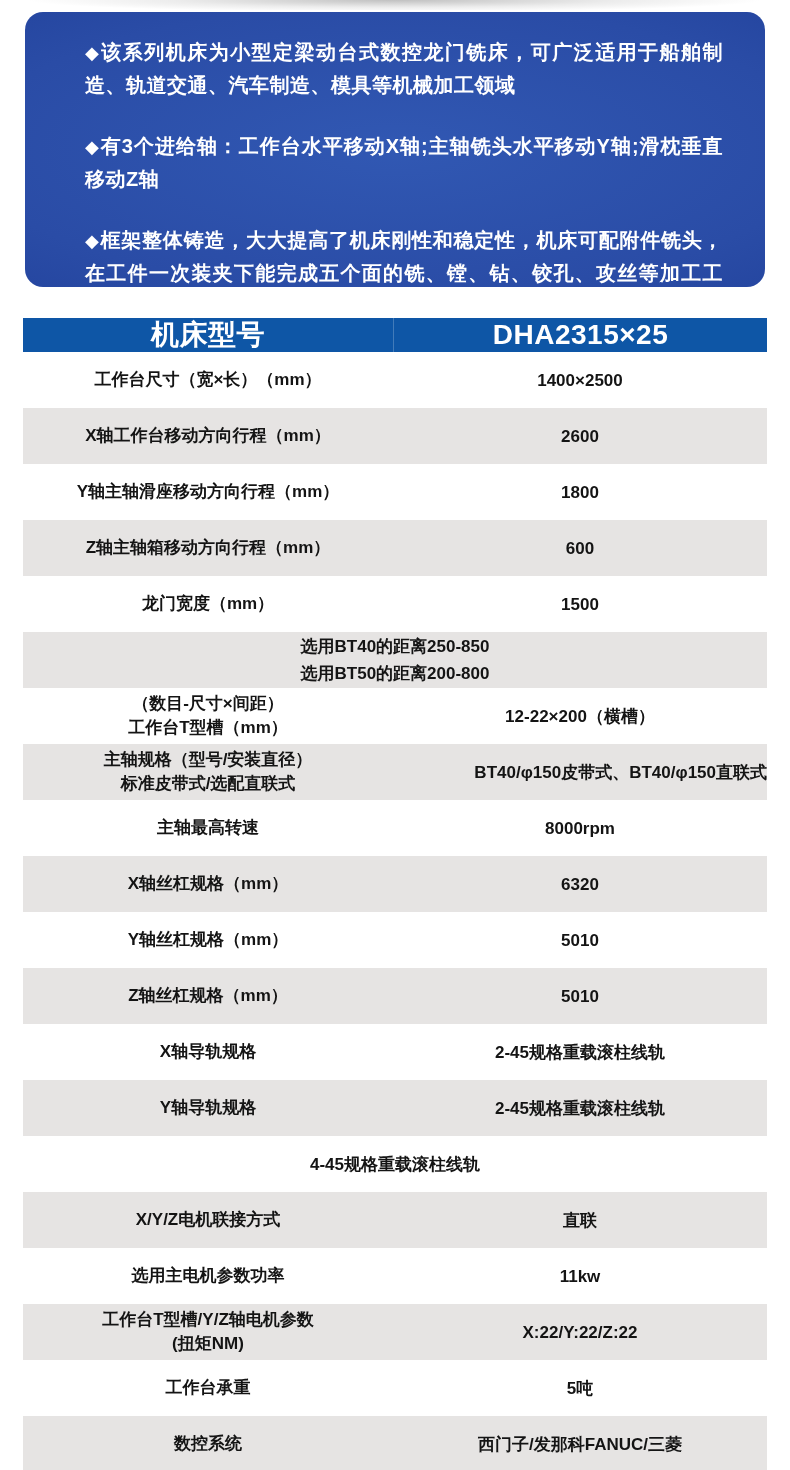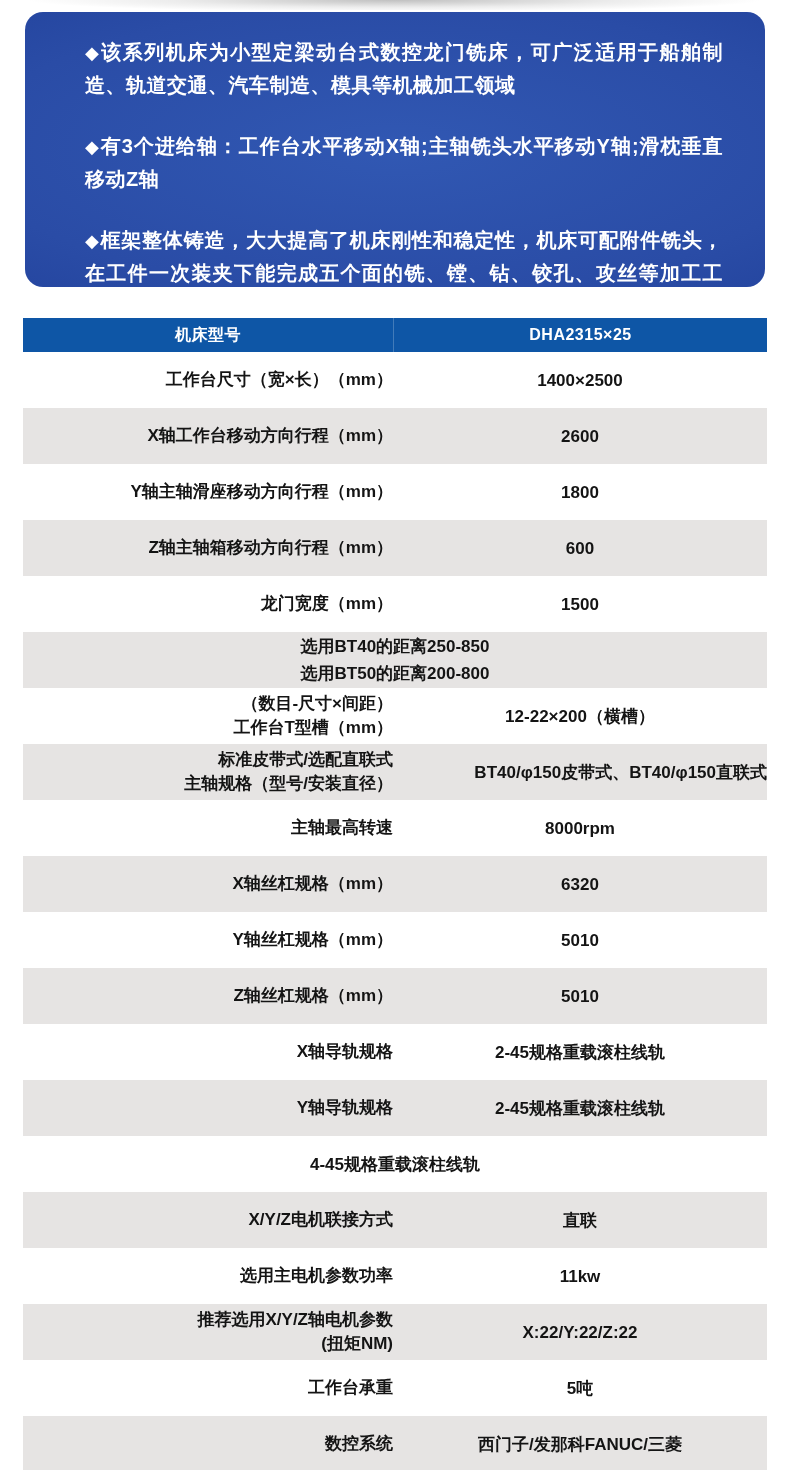--- a/index.html
+++ b/index.html
@@ -35,32 +35,32 @@
   .spec-table {
     position:absolute; left:23px; top:318px; width:744px;
   }
   .spec-header {
     display:flex; height:34px;
     background:#0e56a6;
     color:#ffffff;
   }
   .header-cell {
     display:flex; align-items:center; justify-content:center;
-    font-size:16px; font-weight:bold; letter-spacing:0.5px;text-align:right;
+    font-size:28px; font-weight:bold; letter-spacing:0.5px;text-align:right;
   }
   .header-cell.hlabel { width:370px; }
   .header-cell.hvalue { flex:1; border-left:1px solid rgba(255,255,255,0.22); }
   .spec-row { display:flex; height:56px; background:#ffffff; }
   .spec-row.gray { background:#e6e4e3; }
   .cell {
     display:flex; flex-direction:column; justify-content:center;
     box-sizing:border-box;
     font-size:17px; color:#141414; line-height:24px;
   }
-  .cell-label { width:370px; text-align:center; font-weight:bold;align-items:flex-end; }
+  .cell-label { width:370px; text-align:center; font-weight:bold; }
   .cell-value { flex:1; text-align:center; font-weight:bold; line-height:27px; }
   .cell-value.left { text-align:right; padding-left:6px; }
 </style>
 </head>
 <body>
 
 <div class="page">
   <div class="top-shadow"></div>
 
   <section class="intro-card" id="intro-card">
@@ -125,22 +125,22 @@
     <div class="cell cell-label">
             <div>（数目-尺寸×间距）</div>
             <div>工作台T型槽（mm）</div>
           </div>
     <div class="cell cell-value">
             <div>12-22×200（横槽）</div>
           </div>
   </div>
         <div class="spec-row gray">
     <div class="cell cell-label">
+            <div>主轴规格（型号/安装直径）</div>
             <div>标准皮带式/选配直联式</div>
-            <div>主轴规格（型号/安装直径）</div>
           </div>
     <div class="cell cell-value left">
             <div>BT40/φ150皮带式、BT40/φ150直联式</div>
           </div>
   </div>
         <div class="spec-row">
     <div class="cell cell-label">
             <div>主轴最高转速</div>
           </div>
     <div class="cell cell-value">
@@ -203,21 +203,21 @@
         <div class="spec-row">
     <div class="cell cell-label">
             <div>选用主电机参数功率</div>
           </div>
     <div class="cell cell-value">
             <div>11kw</div>
           </div>
   </div>
         <div class="spec-row gray">
     <div class="cell cell-label">
-            <div>推荐选用X/Y/Z轴电机参数</div>
+            <div>工作台T型槽/Y/Z轴电机参数</div>
             <div>(扭矩NM)</div>
           </div>
     <div class="cell cell-value">
             <div>X:22/Y:22/Z:22</div>
           </div>
   </div>
         <div class="spec-row">
     <div class="cell cell-label">
             <div>工作台承重</div>
           </div>

